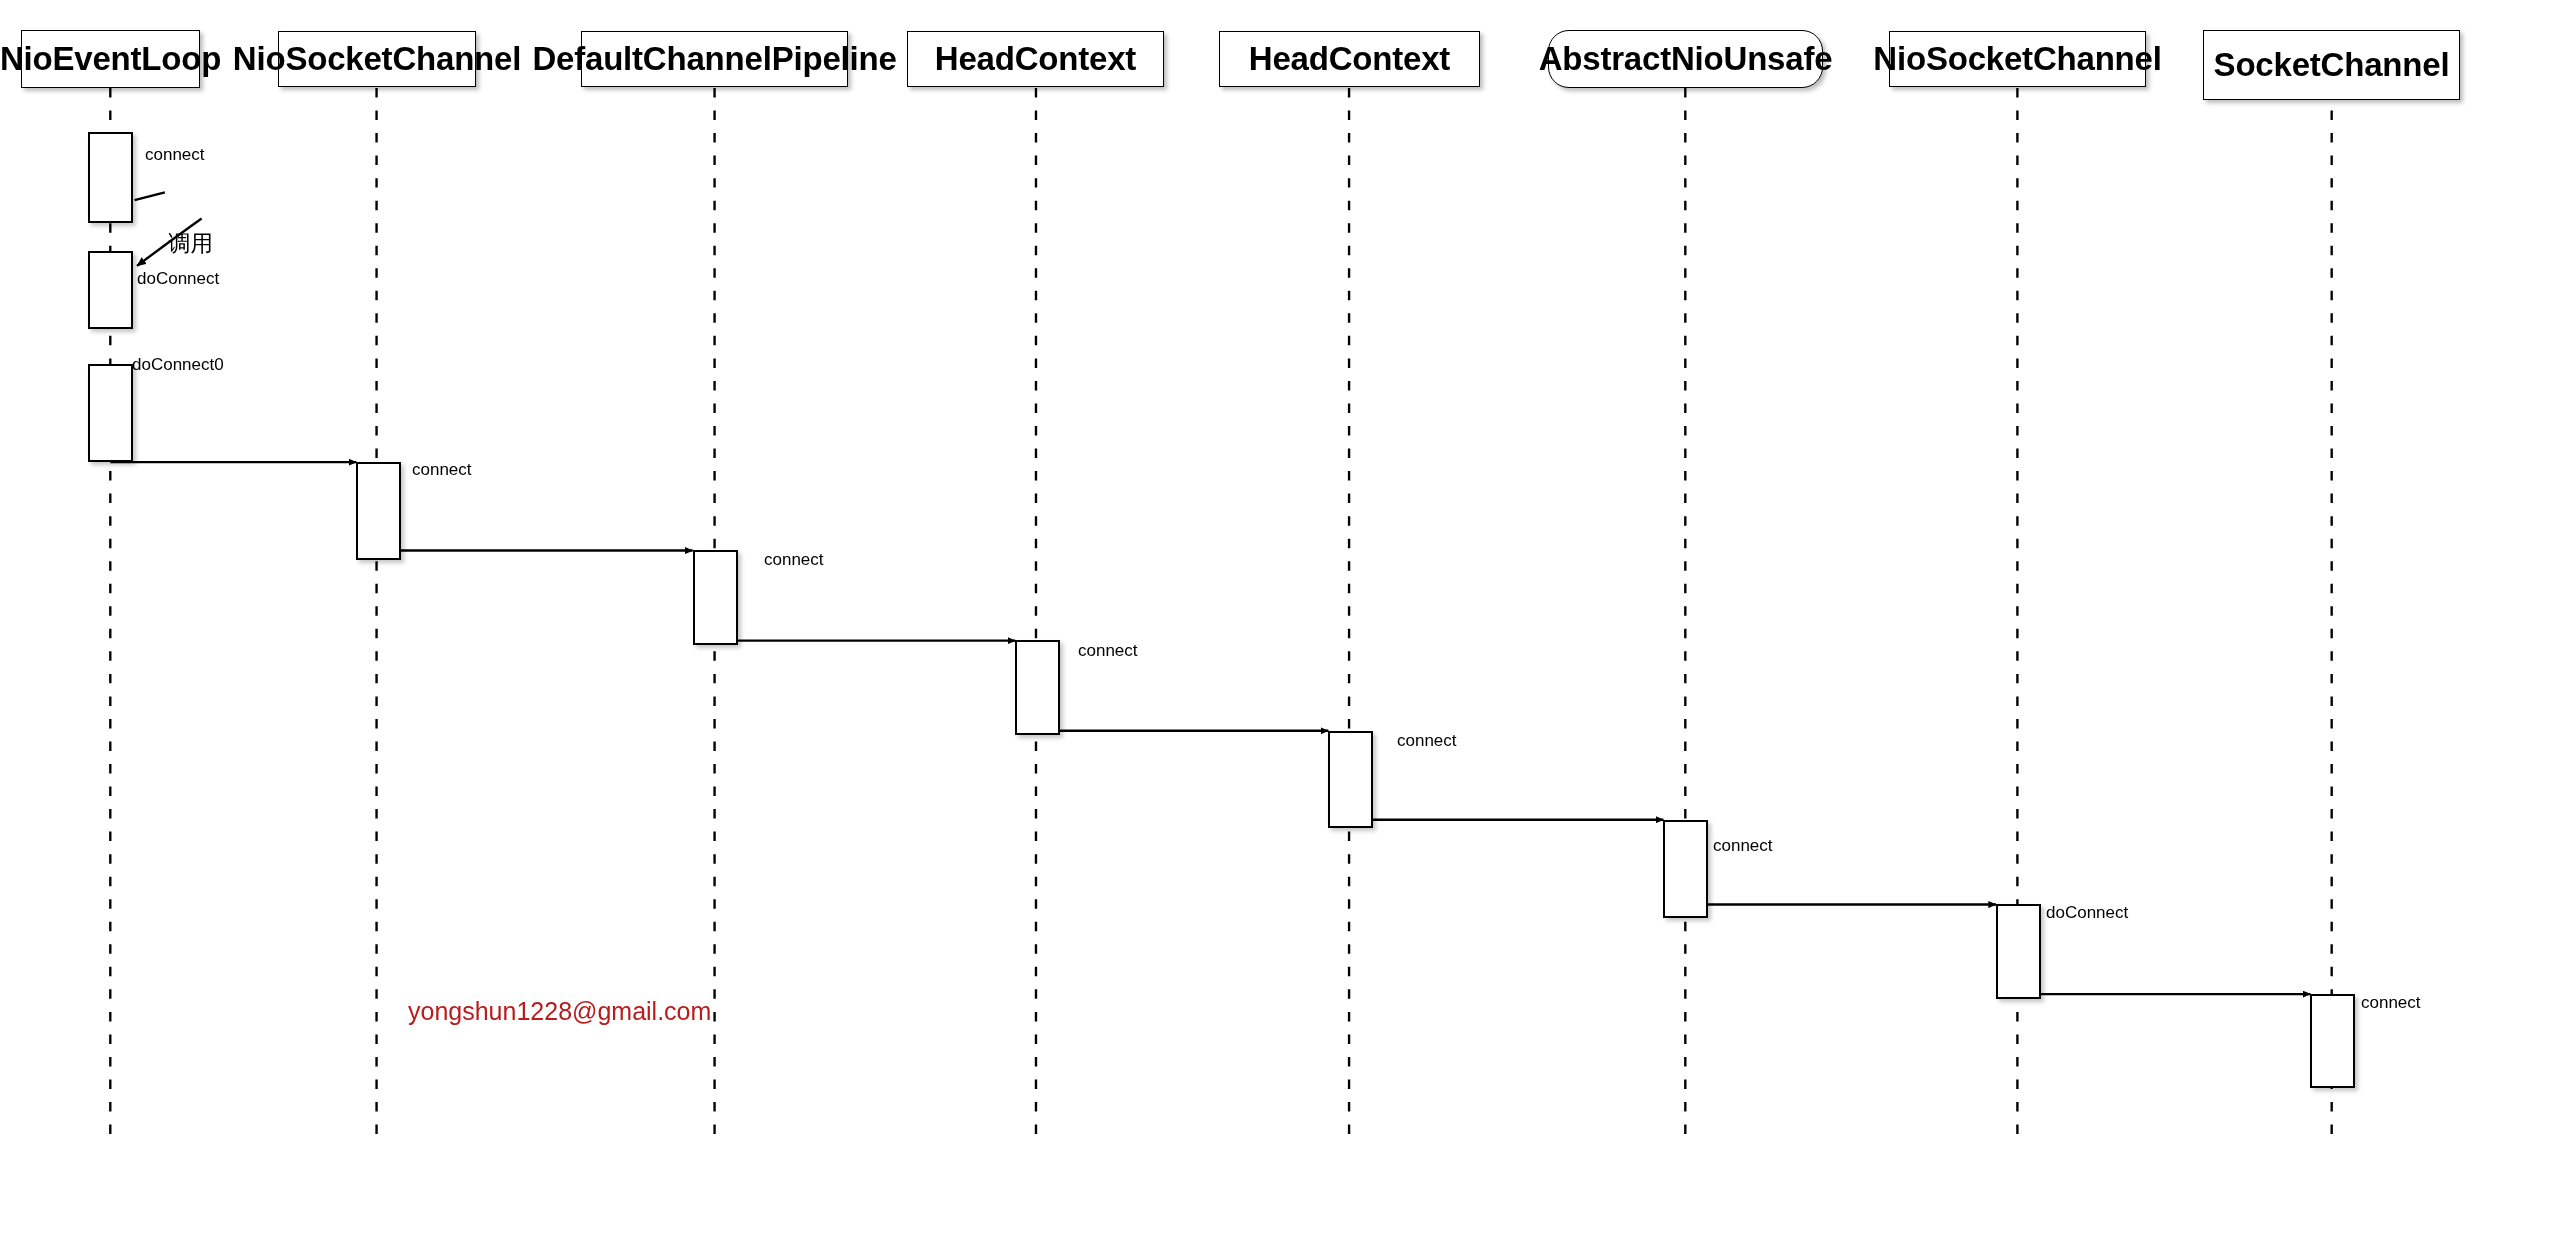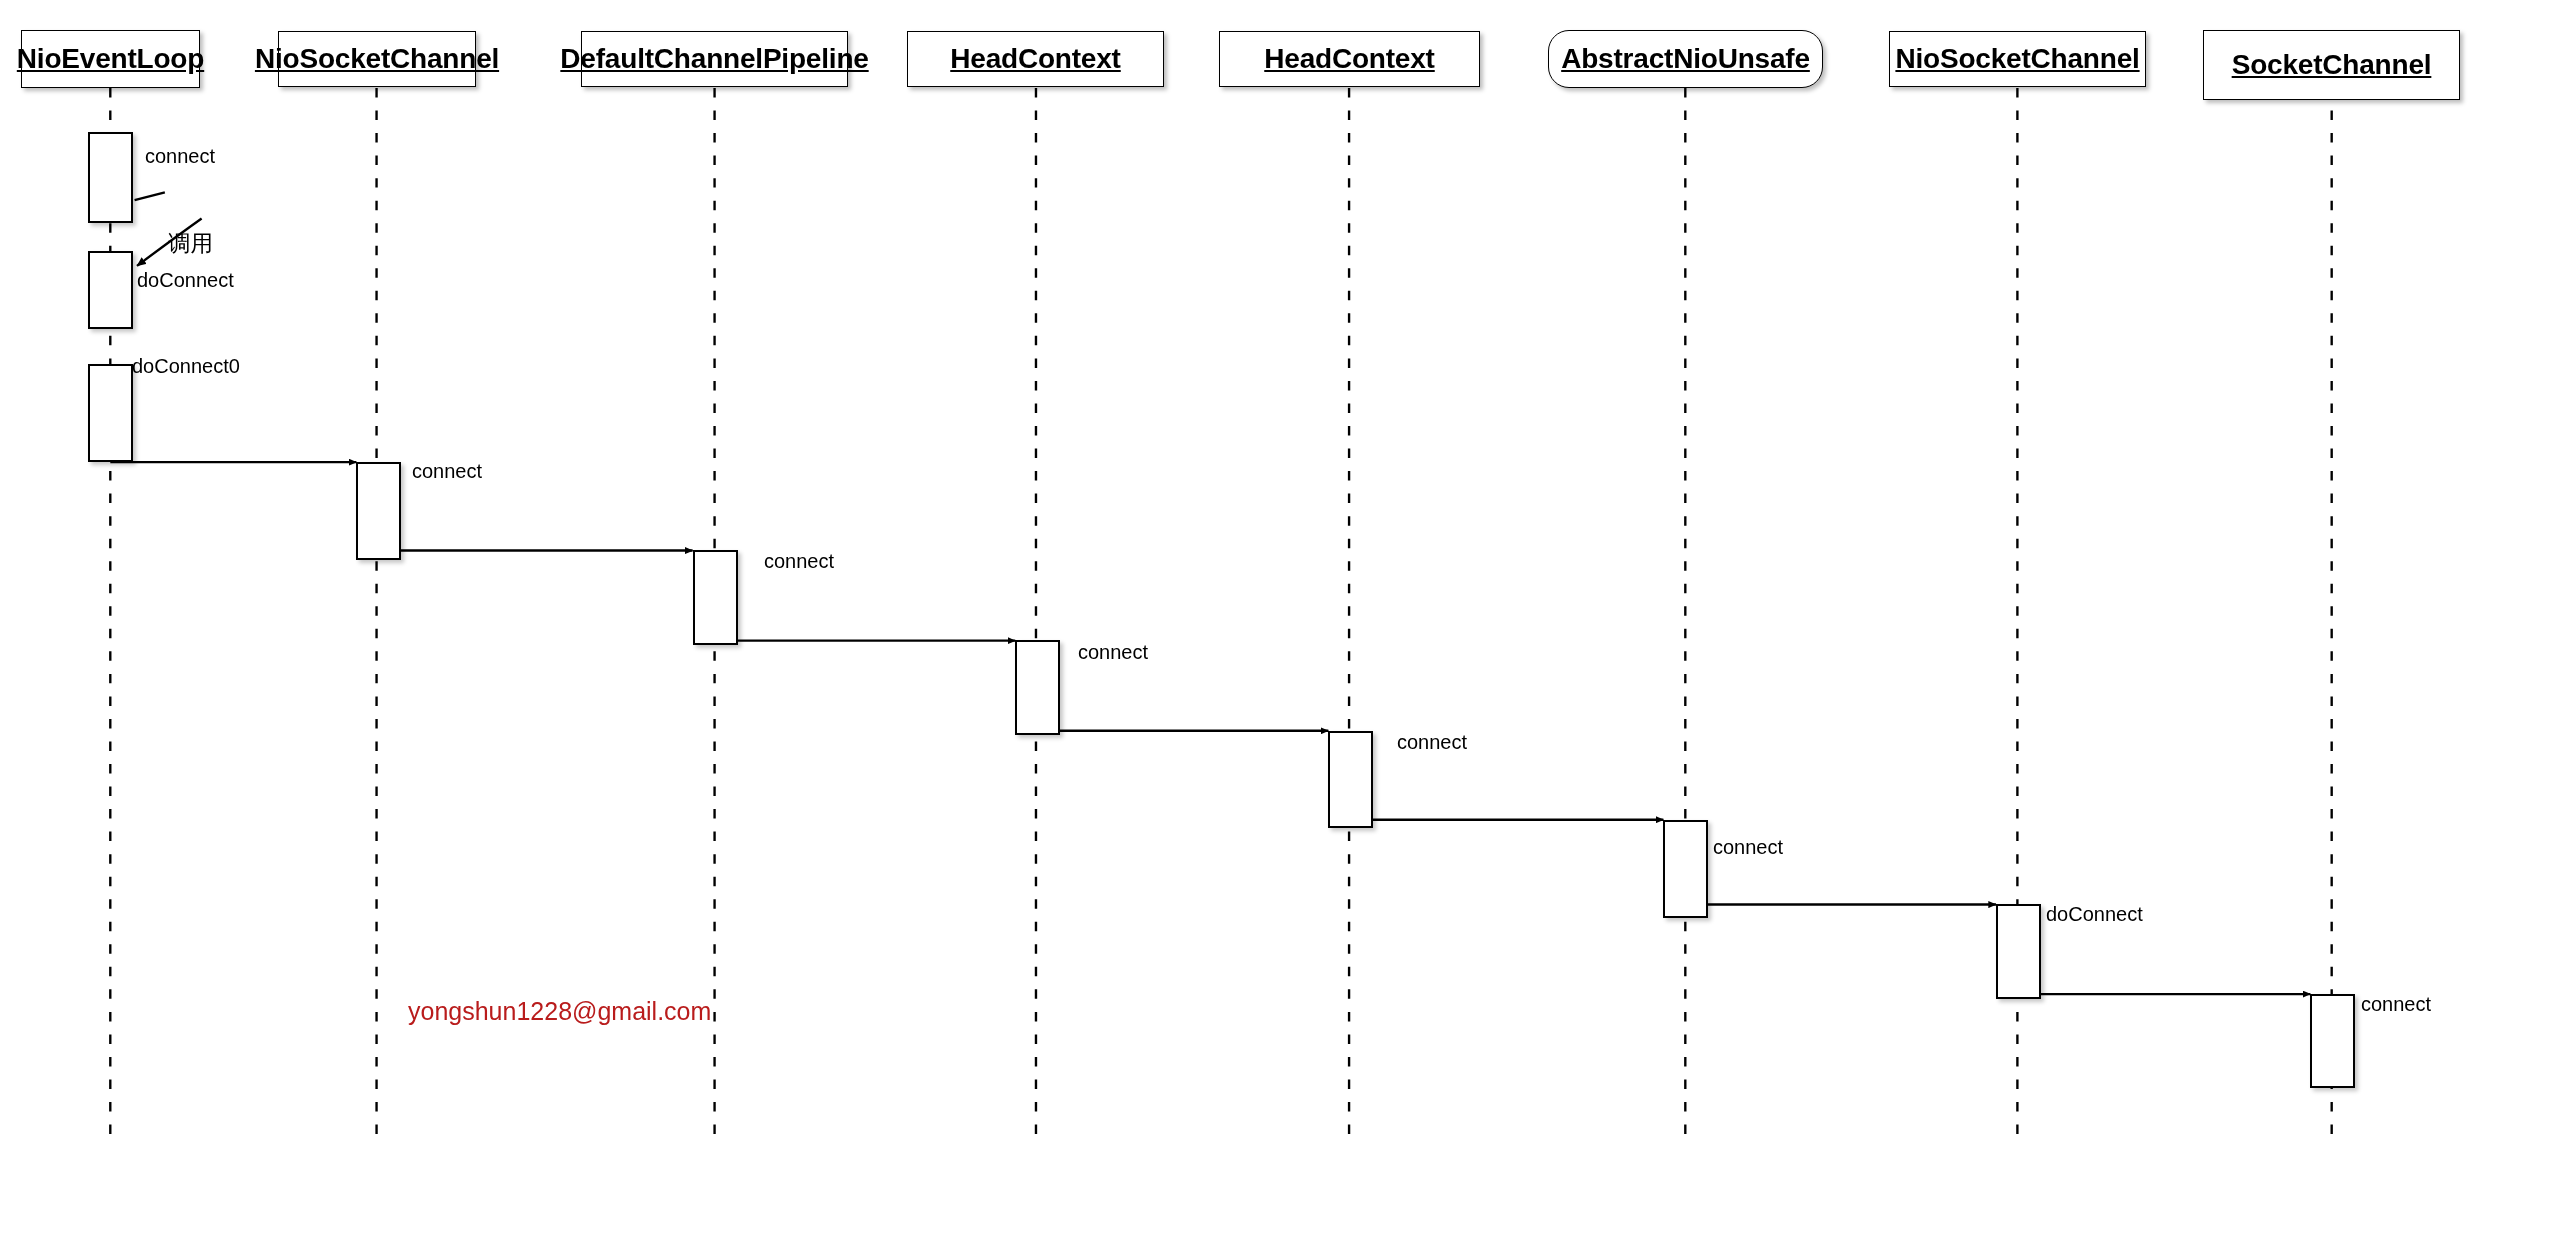--- a/index.html
+++ b/index.html
@@ -29,37 +29,36 @@
     position: absolute;
     box-sizing: border-box;
     background: #ffffff;
     border: 1.8px solid #000000;
     display: flex;
     align-items: center;
     justify-content: center;
     box-shadow: 3px 3px 4.2px rgba(0,0,0,0.26);
   }
   .lifeline-header-label {
-    font-size: 28px;
+    font-size: 33px;
     font-weight: bold;
     color: #000000;
-    text-decoration: underline;
     white-space: nowrap;
     letter-spacing: -0.2px;
   }
   .activation {
     position: absolute;
     box-sizing: border-box;
     background: #ffffff;
     border: 2.4px solid #000000;
     box-shadow: 3px 3px 4.2px rgba(0,0,0,0.22);
   }
   .msg-label {
     position: absolute;
-    font-size: 20px;
+    font-size: 17px;
     color: #000000;
     white-space: nowrap;
     line-height: 1;
   }
   .note-label {
     position: absolute;
     font-size: 22.5px;
     color: #000000;
     white-space: nowrap;
     line-height: 1;

